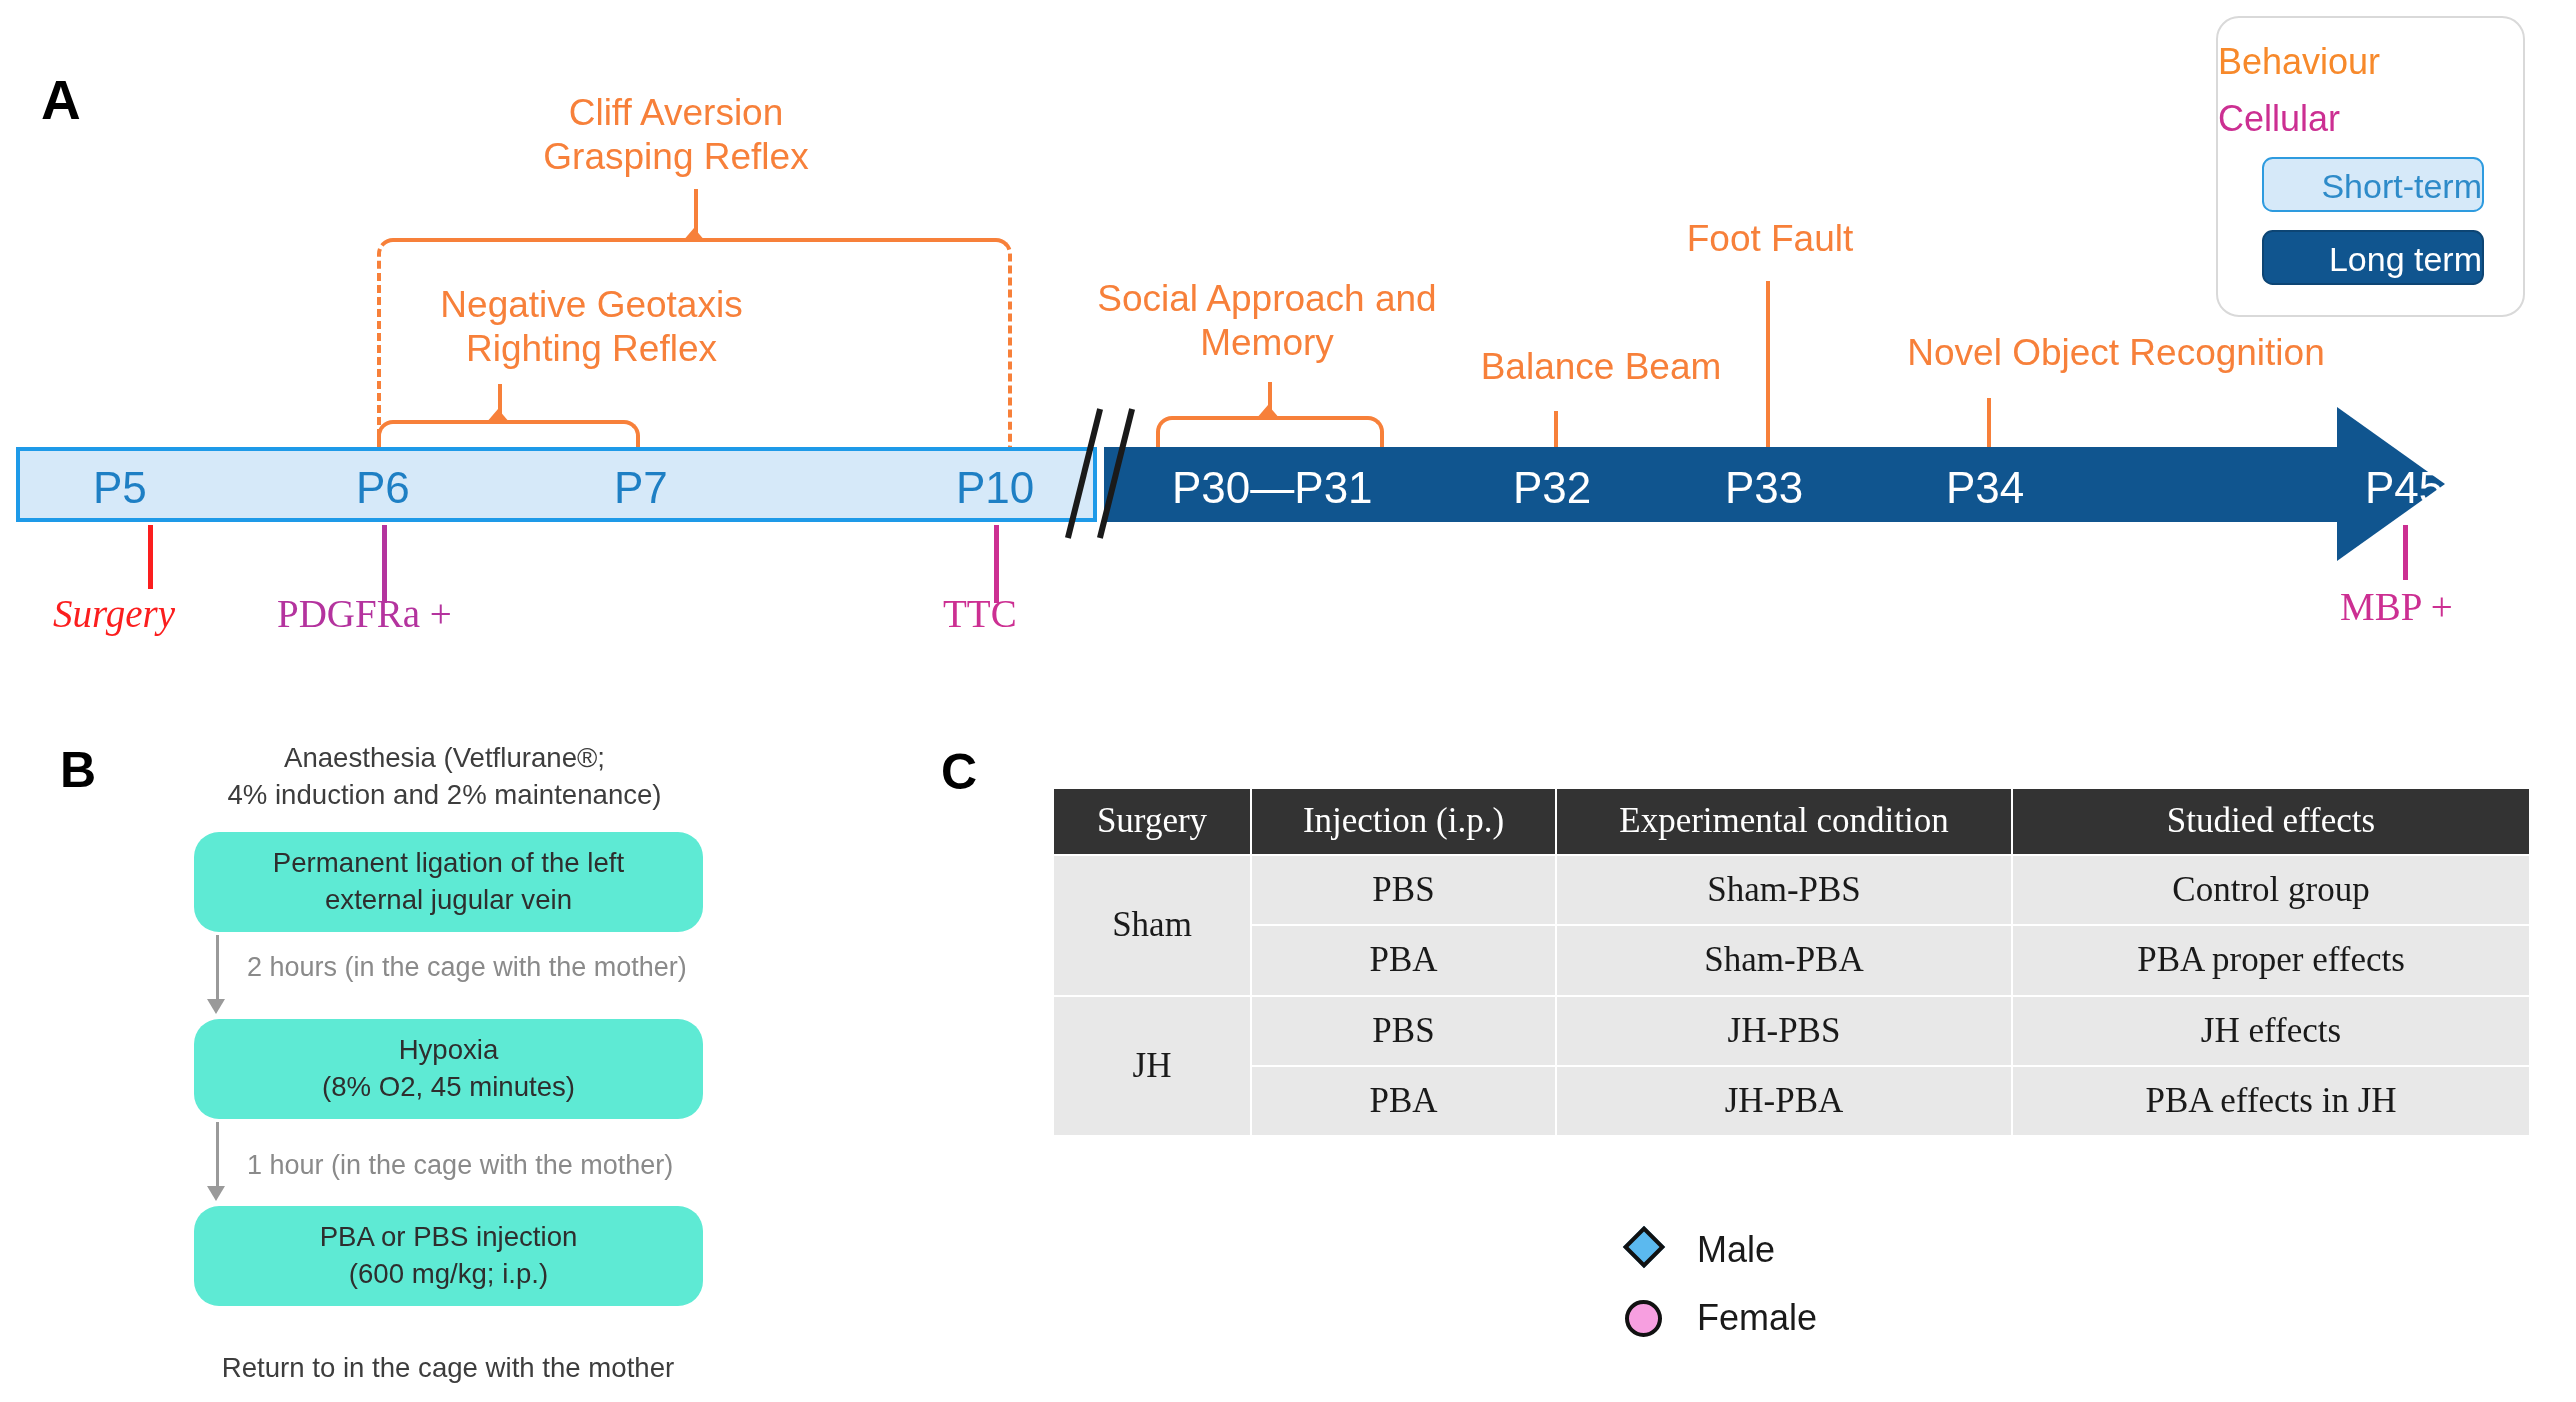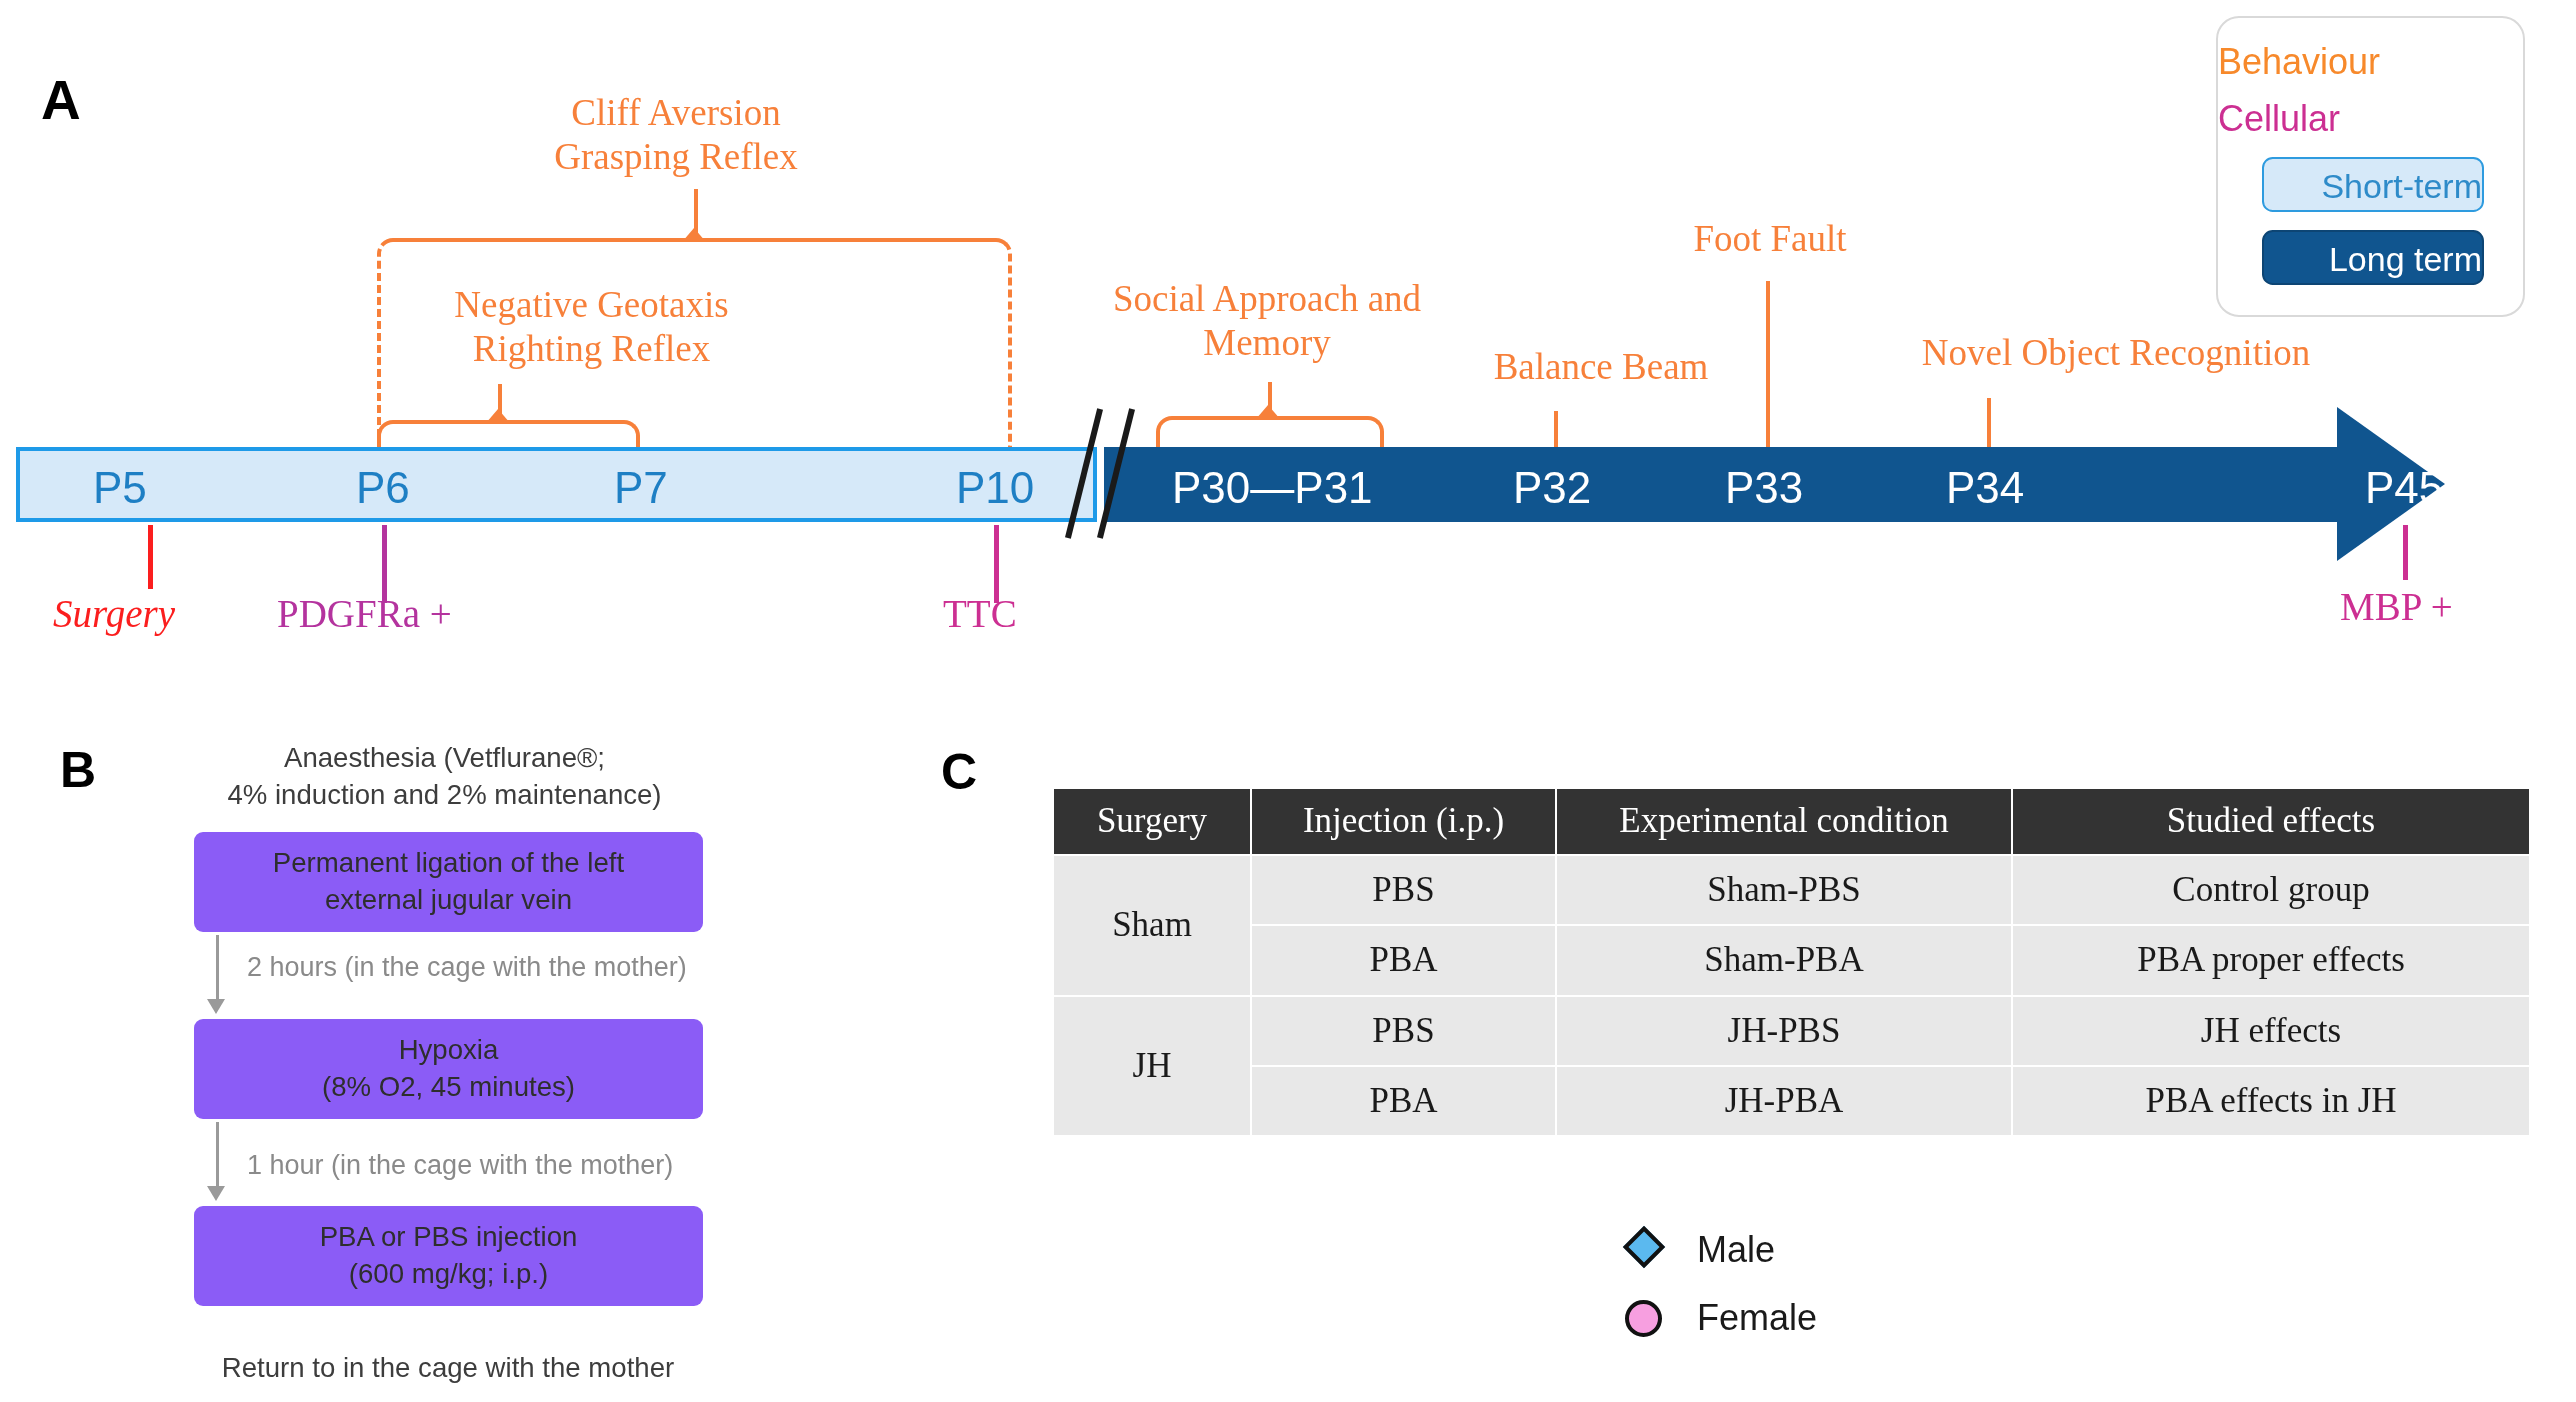--- a/index.html
+++ b/index.html
@@ -97,21 +97,21 @@
   .break-line {
     background: #1a1a1a;
     width: 6.2px; height: 133px;
     transform: rotate(14deg);
     transform-origin: center;
   }
 
   
   .or-text {
     color: #f7803a;
-    font-family: Liberation Serif, serif;
+    font-family: Liberation Sans, sans-serif;
     font-size: 37px;
     white-space: nowrap;
     line-height: 1.18;
     text-align: center;
   }
   .or-stem {
     background: #f7803a;
     width: 4.4px;
   }
   
@@ -146,22 +146,22 @@
   
   .b-note {
     font-family: "Liberation Sans", sans-serif;
     font-size: 27.6px;
     color: #3d3d3d;
     text-align: center;
     line-height: 1.34;
     white-space: pre-line;
   }
   .b-box {
-    background: #8b5cf6;
-    border-radius: 9px;
+    background: #5eead4;
+    border-radius: 25px;
     color: #2e2e2e;
     font-family: "Liberation Sans", sans-serif;
     font-size: 27.6px;
     text-align: center;
     display: flex;
     align-items: center;
     justify-content: center;
     line-height: 1.34;
     white-space: pre-line;
     box-sizing: border-box;

